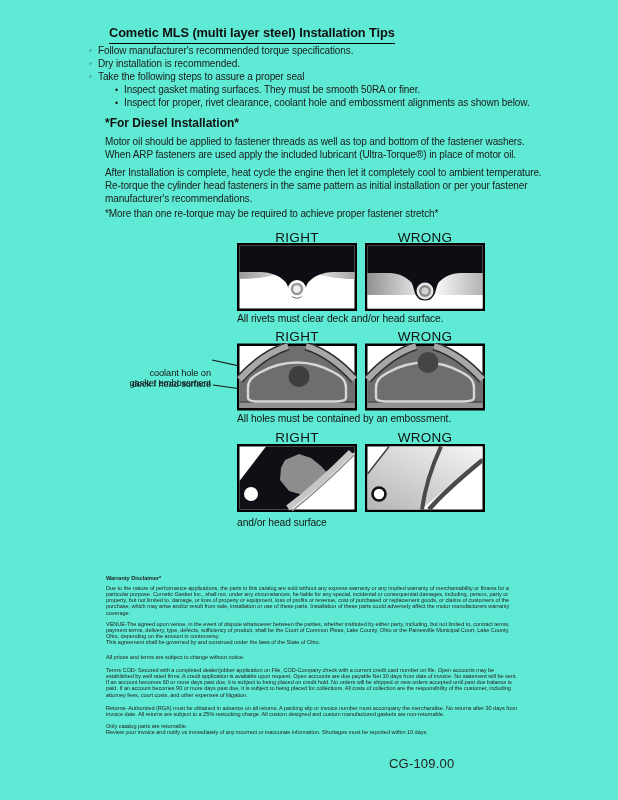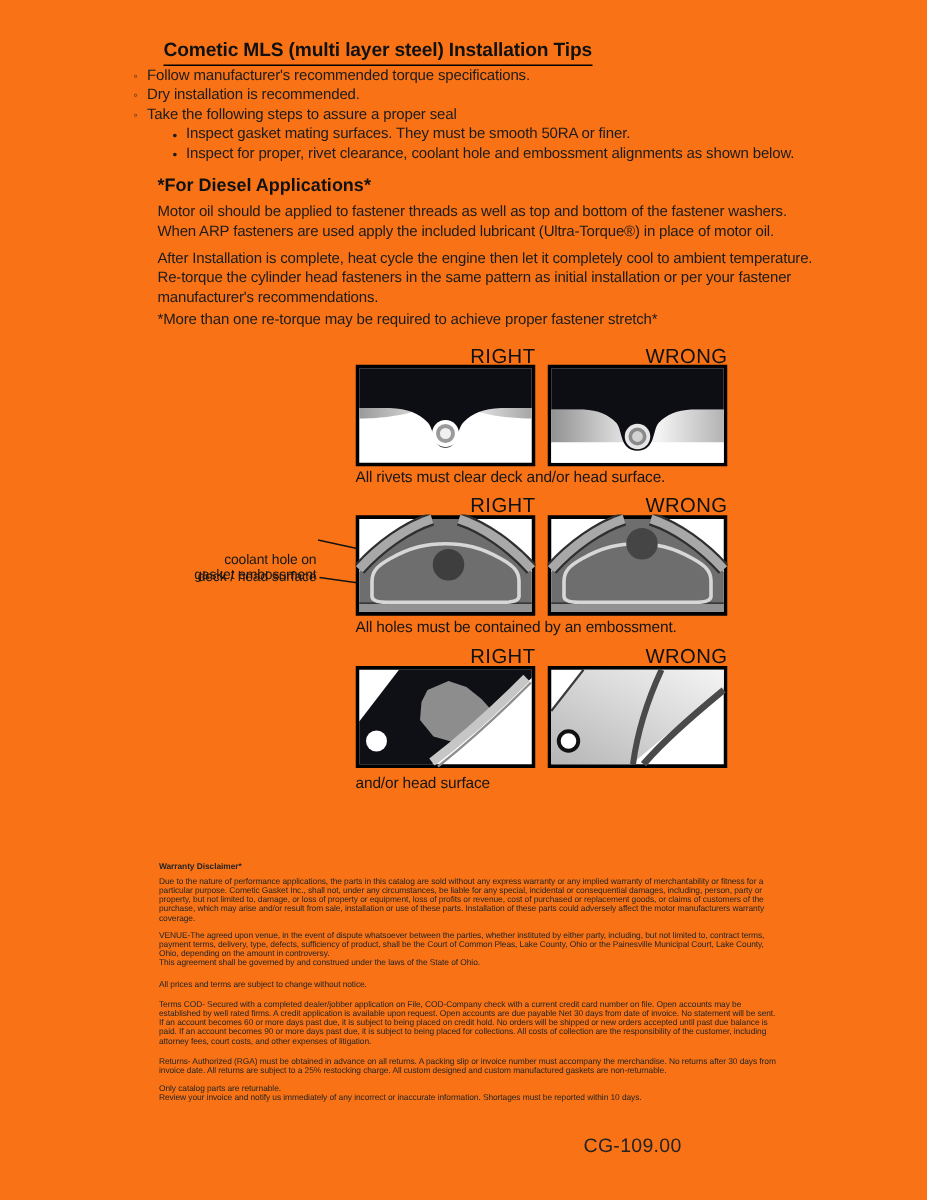--- a/index.html
+++ b/index.html
@@ -1,17 +1,17 @@
 <!DOCTYPE html>
 <html><head>
 <meta charset="utf-8">
 <style>
   html,body{margin:0;padding:0;background:#ffffff;}
   .page{
-    position:relative;width:618px;height:800px;background:#f97316;
+    position:relative;width:618px;height:800px;background:#5eead4;
     font-family:"Liberation Sans", sans-serif;color:#1b1b1b;overflow:hidden;
   }
   .abs{position:absolute;}
   
   .title{
     left:109px;top:25px;font-size:12.8px;font-weight:bold;color:#111;
     border-bottom:1.6px solid #000;padding-bottom:3px;letter-spacing:-0.1px;
   }
   
   .bullets{left:89px;top:45px;width:470px;font-size:10px;line-height:12.9px;letter-spacing:-0.1px;}
@@ -19,21 +19,21 @@
   .b-marker{width:9px;flex:0 0 9px;font-size:8px;line-height:12.9px;color:#1b1b1b;}
   .sub{padding-left:26px;}
   .sub .b-marker{font-size:9px;}
   
   .diesel-h{left:105px;top:116px;font-size:12px;font-weight:bold;color:#111;}
   .para{left:105px;width:442px;font-size:10px;line-height:13px;letter-spacing:-0.12px;color:#1b1b1b;}
   .p1{top:135px;}
   .p2{top:166px;}
   .p3{top:207px;}
   
-  .figlabel{font-size:13.5px;letter-spacing:0.3px;color:#111;text-align:right;width:120px;}
+  .figlabel{font-size:13.5px;letter-spacing:0.3px;color:#111;text-align:center;width:120px;}
   .figbox{width:120px;height:68px;}
   .figbox svg{display:block;width:120px;height:68px;}
   .caption{font-size:10.3px;color:#151515;letter-spacing:-0.1px;line-height:11.5px;}
   .sidelabel{font-size:9.3px;color:#161616;text-align:right;line-height:10.8px;letter-spacing:-0.1px;}
   
   .legal{left:106px;width:412px;font-size:5.6px;line-height:6.15px;color:#242424;letter-spacing:-0.05px;}
   .legal-h{font-weight:bold;}
   .pagecode{left:389px;top:756px;font-size:13px;color:#232323;letter-spacing:0.2px;}
 </style>
 </head>
@@ -59,21 +59,21 @@
     <div class="b-row sub">
       <span class="b-marker">•</span>
       <span>Inspect gasket mating surfaces.  They must be smooth 50RA or finer.</span>
     </div>
     <div class="b-row sub">
       <span class="b-marker">•</span>
       <span>Inspect for proper, rivet clearance, coolant hole and embossment alignments as shown below.</span>
     </div>
   </div>
 
-  <div class="abs diesel-h">*For Diesel Applications*</div>
+  <div class="abs diesel-h">*For Diesel Installation*</div>
   <div class="abs para p1">Motor oil should be applied to fastener threads as well as top and bottom of the fastener washers. When ARP fasteners are used apply the included lubricant (Ultra-Torque®) in place of motor oil.</div>
   <div class="abs para p2">After Installation is complete, heat cycle the engine then let it completely cool to ambient temperature. Re-torque the cylinder head fasteners in the same pattern as initial installation or per your fastener manufacturer's recommendations.</div>
   <div class="abs para p3">*More than one re-torque may be required to achieve proper fastener stretch*</div>
 
   <div class="abs figlabel" style="left:237px;top:230px;">RIGHT</div>
   <div class="abs figlabel" style="left:365px;top:230px;">WRONG</div>
 
   <div class="abs figbox" style="left:237px;top:243px;">
     <svg viewBox="0 0 120 68">
       <defs>

